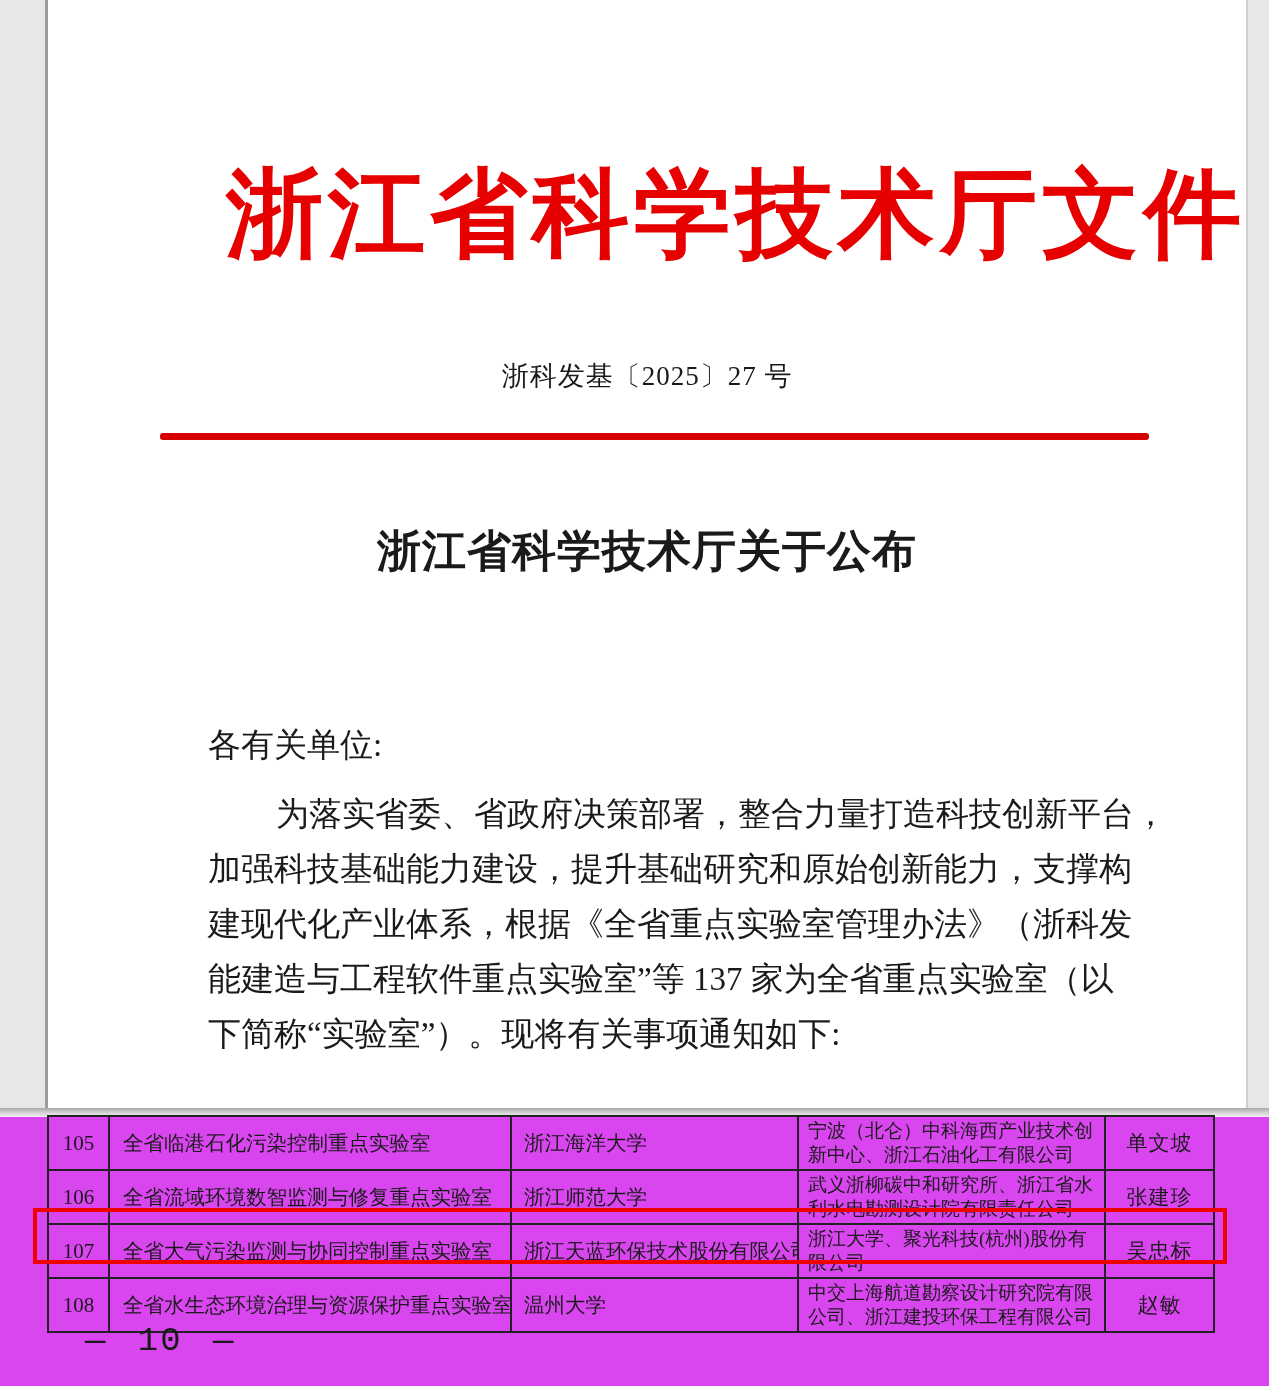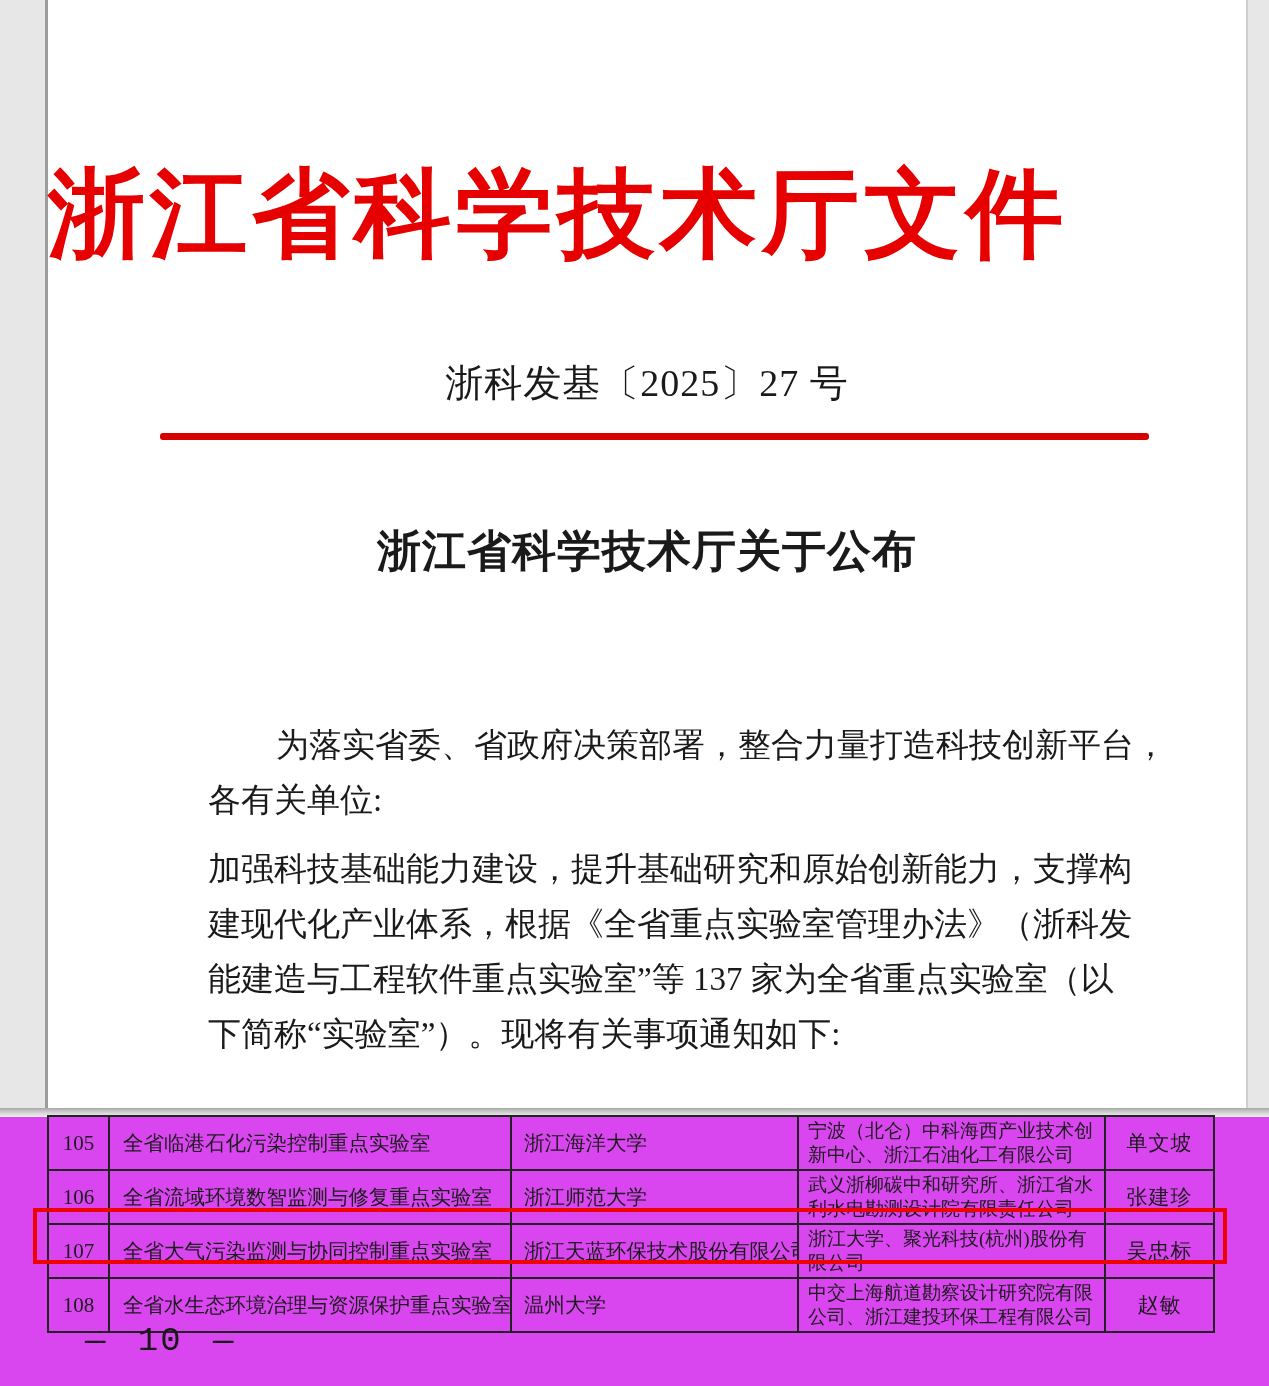--- a/index.html
+++ b/index.html
@@ -4,24 +4,24 @@
 <style>
   html,body{margin:0;padding:0;width:1269px;height:1386px;overflow:hidden;
     font-family:"Liberation Serif","DejaVu Serif",serif;color:#1a1a1a;background:#fff;}
   .stage{position:relative;width:1269px;height:1386px;background:#fff;}
 
   
   .backdrop{position:absolute;left:0;top:0;width:1269px;height:1108px;background:#e7e7e7;}
   .doc-page{position:absolute;left:45px;top:0;width:1203px;height:1108px;background:#ffffff;
     border-left:3px solid #9c9c9c;border-right:2px solid #cfcfcf;box-sizing:border-box;}
 
-  .doc-header-title{position:absolute;left:0;top:150px;width:100%;text-align:left;
+  .doc-header-title{position:absolute;left:0;top:150px;width:100%;text-align:right;
     color:#e60000;font-size:97px;font-weight:bold;letter-spacing:5px;line-height:130px;white-space:nowrap;}
   .doc-number{position:absolute;left:0;top:358px;width:100%;text-align:center;
-    font-size:38px;letter-spacing:1px;}
+    font-size:27px;letter-spacing:1px;}
   .red-rule{position:absolute;left:112px;top:433px;width:989px;height:7px;background:#d60000;border-radius:3px;}
 
   .notice-title{position:absolute;left:0;top:515px;width:100%;text-align:center;
     font-weight:bold;font-size:44px;line-height:73px;letter-spacing:1px;}
 
   .body-block{position:absolute;left:160px;top:718px;width:950px;font-size:33px;line-height:55px;}
   .body-block .salute{margin-bottom:14px;}
   .body-block .indent{text-indent:68px;}
   .body-line{white-space:nowrap;}
 
@@ -58,22 +58,22 @@
   <div class="doc-page">
     <div class="doc-header-title">浙江省科学技术厅文件</div>
     <div class="doc-number">浙科发基〔2025〕27 号</div>
     <div class="red-rule"></div>
 
     <div class="notice-title">
       <div>浙江省科学技术厅关于公布</div>
     </div>
 
     <div class="body-block">
+      <div class="body-line salute">各有关单位:</div>
       <div class="body-line indent">为落实省委、省政府决策部署，整合力量打造科技创新平台，</div>
-      <div class="body-line salute">各有关单位:</div>
       <div class="body-line">加强科技基础能力建设，提升基础研究和原始创新能力，支撑构</div>
       <div class="body-line">建现代化产业体系，根据《全省重点实验室管理办法》（浙科发</div>
       <div class="body-line">能建造与工程软件重点实验室”等 137 家为全省重点实验室（以</div>
       <div class="body-line">下简称“实验室”）。现将有关事项通知如下:</div>
     </div>
   </div>
 
   <div class="sheet">
     <div class="divider-band"></div>
 

